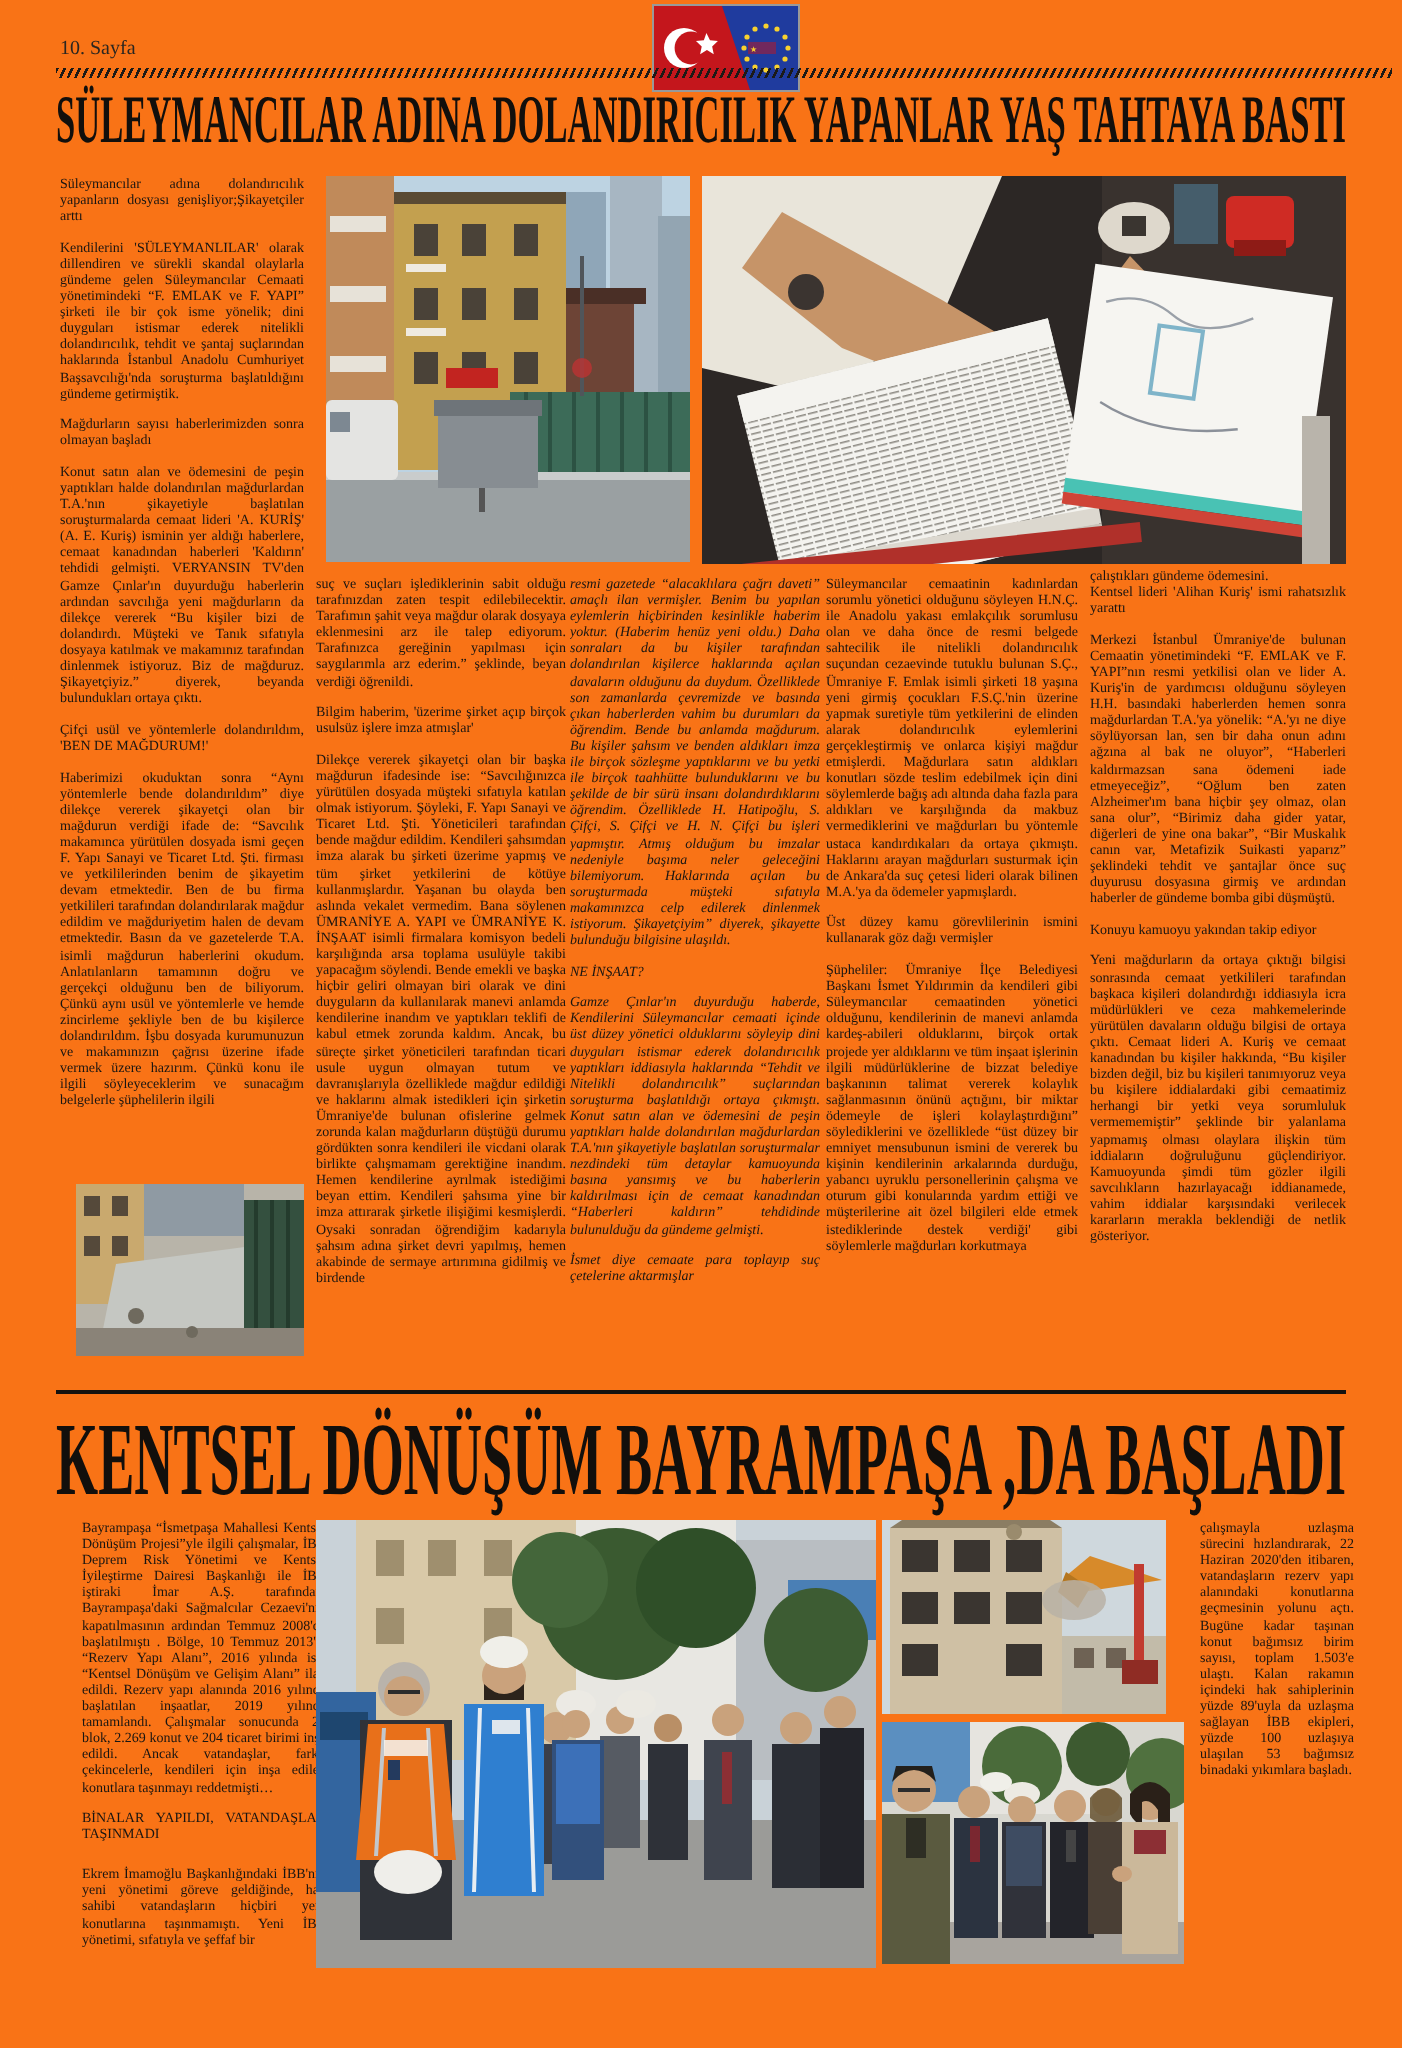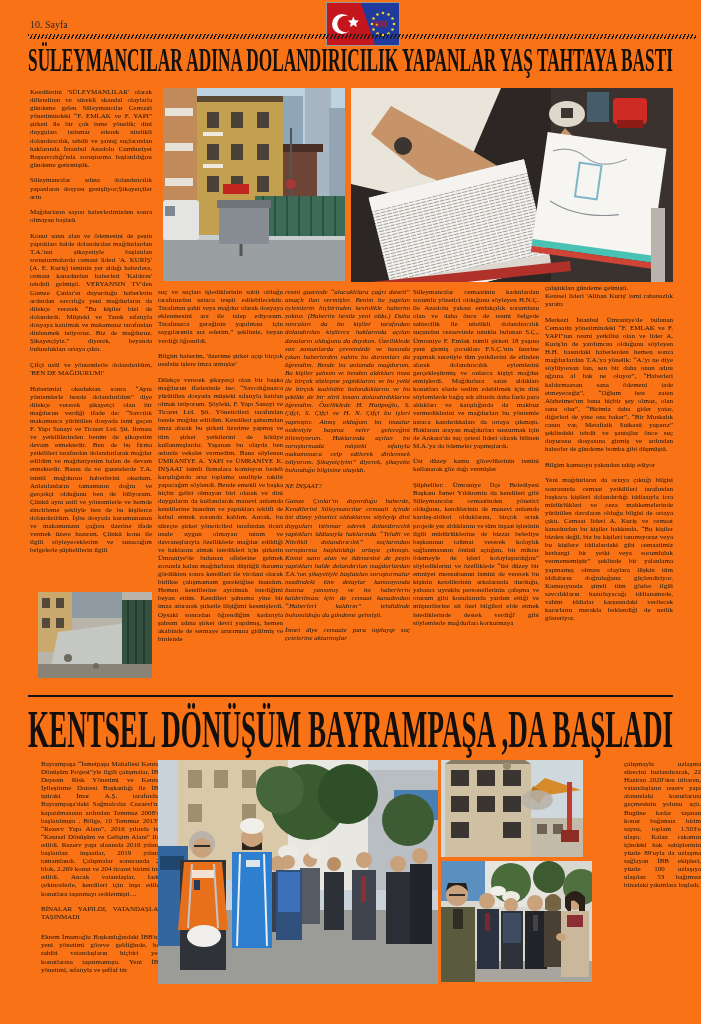--- a/index.html
+++ b/index.html
@@ -143,22 +143,22 @@
       <rect x="262" y="10" width="34" height="26" rx="4" fill="#cf2b24"></rect>
         <rect x="266" y="32" width="26" height="8" fill="#8e1b16"></rect>
       <ellipse cx="216" cy="26" rx="18" ry="13" fill="#ded8cc"></ellipse>
         <rect x="210" y="20" width="12" height="10" fill="#3a3530"></rect>
       <rect x="300" y="120" width="14" height="74" fill="#b9b4ab"></rect>
       <rect x="236" y="4" width="22" height="30" fill="#4a6f86" opacity="0.7"></rect>
     </svg>
   </div>
 
   <div class="col" style="left:30px;top:88px;width:122px;height:498px;">
+    <p>Süleymancılar adına dolandırıcılık yapanların dosyası genişliyor;Şikayetçiler arttı</p>
     <p>Kendilerini 'SÜLEYMANLILAR' olarak dillendiren ve sürekli skandal olaylarla gündeme gelen Süleymancılar Cemaati yönetimindeki “F. EMLAK ve F. YAPI” şirketi ile bir çok isme yönelik; dini duyguları istismar ederek nitelikli dolandırıcılık, tehdit ve şantaj suçlarından haklarında İstanbul Anadolu Cumhuriyet Başsavcılığı'nda soruşturma başlatıldığını gündeme getirmiştik.</p>
-    <p>Süleymancılar adına dolandırıcılık yapanların dosyası genişliyor;Şikayetçiler arttı</p>
     <p>Mağdurların sayısı haberlerimizden sonra olmayan başladı</p>
     <p>Konut satın alan ve ödemesini de peşin yaptıkları halde dolandırılan mağdurlardan T.A.'nın şikayetiyle başlatılan soruşturmalarda cemaat lideri 'A. KURİŞ' (A. E. Kuriş) isminin yer aldığı haberlere, cemaat kanadından haberleri 'Kaldırın' tehdidi gelmişti. VERYANSIN TV'den Gamze Çınlar'ın duyurduğu haberlerin ardından savcılığa yeni mağdurların da dilekçe vererek “Bu kişiler bizi de dolandırdı. Müşteki ve Tanık sıfatıyla dosyaya katılmak ve makamınız tarafından dinlenmek istiyoruz. Biz de mağduruz. Şikayetçiyiz.” diyerek, beyanda bulundukları ortaya çıktı.</p>
     <p>Çifçi usül ve yöntemlerle dolandırıldım, 'BEN DE MAĞDURUM!'</p>
     <p>Haberimizi okuduktan sonra “Aynı yöntemlerle bende dolandırıldım” diye dilekçe vererek şikayetçi olan bir mağdurun verdiği ifade de: “Savcılık makamınca yürütülen dosyada ismi geçen F. Yapı Sanayi ve Ticaret Ltd. Şti. firması ve yetkililerinden benim de şikayetim devam etmektedir. Ben de bu firma yetkilileri tarafından dolandırılarak mağdur edildim ve mağduriyetim halen de devam etmektedir. Basın da ve gazetelerde T.A. isimli mağdurun haberlerini okudum. Anlatılanların tamamının doğru ve gerçekçi olduğunu ben de biliyorum. Çünkü aynı usül ve yöntemlerle ve hemde zincirleme şekliyle ben de bu kişilerce dolandırıldım. İşbu dosyada kurumunuzun ve makamınızın çağrısı üzerine ifade vermek üzere hazırım. Çünkü konu ile ilgili söyleyeceklerim ve sunacağım belgelerle şüphelilerin ilgili</p>
   </div>
 
   <div class="photo" style="left:38px;top:592px;width:114px;height:86px;">
     <svg width="114" height="86" viewBox="0 0 114 86">
       <rect width="114" height="86" fill="#b8b4a9"></rect>
       <rect x="0" y="0" width="34" height="60" fill="#c9a96e"></rect>
@@ -176,43 +176,43 @@
           <line x1="98" y1="8" x2="98" y2="78"></line>
           <line x1="106" y1="8" x2="106" y2="78"></line>
         </g>
       <rect x="0" y="72" width="114" height="14" fill="#8a8378"></rect>
       <circle cx="30" cy="66" r="4" fill="#6f6a5e"></circle>
         <circle cx="58" cy="74" r="3" fill="#6f6a5e"></circle>
     </svg>
   </div>
 
   <div class="col" style="left:158px;top:288px;width:125px;height:368px;">
-    <p>suç ve suçları işlediklerinin sabit olduğu tarafınızdan ustaca tespit edilebilecektir. Tarafımın şahit veya mağdur olarak dosyaya eklenmesini arz ile talep ediyorum. Tarafınızca gereğinin yapılması için saygılarımla arz ederim.” şeklinde, beyan verdiği öğrenildi.</p>
+    <p>suç ve suçları işlediklerinin sabit olduğu tarafınızdan zaten tespit edilebilecektir. Tarafımın şahit veya mağdur olarak dosyaya eklenmesini arz ile talep ediyorum. Tarafınızca gereğinin yapılması için saygılarımla arz ederim.” şeklinde, beyan verdiği öğrenildi.</p>
     <p>Bilgim haberim, 'üzerime şirket açıp birçok usulsüz işlere imza atmışlar'</p>
     <p>Dilekçe vererek şikayetçi olan bir başka mağdurun ifadesinde ise: “Savcılığınızca yürütülen dosyada müşteki sıfatıyla katılan olmak istiyorum. Şöyleki, F. Yapı Sanayi ve Ticaret Ltd. Şti. Yöneticileri tarafından bende mağdur edildim. Kendileri şahsımdan imza alarak bu şirketi üzerime yapmış ve tüm şirket yetkilerini de kötüye kullanmışlardır. Yaşanan bu olayda ben aslında vekalet vermedim. Bana söylenen ÜMRANİYE A. YAPI ve ÜMRANİYE K. İNŞAAT isimli firmalara komisyon bedeli karşılığında arsa toplama usulüyle takibi yapacağım söylendi. Bende emekli ve başka hiçbir geliri olmayan biri olarak ve dini duyguların da kullanılarak manevi anlamda kendilerine inandım ve yaptıkları teklifi de kabul etmek zorunda kaldım. Ancak, bu süreçte şirket yöneticileri tarafından ticari usule uygun olmayan tutum ve davranışlarıyla özelliklede mağdur edildiği ve haklarını almak istedikleri için şirketin Ümraniye'de bulunan ofislerine gelmek zorunda kalan mağdurların düştüğü durumu gördükten sonra kendileri ile vicdani olarak birlikte çalışmamam gerektiğine inandım. Hemen kendilerine ayrılmak istediğimi beyan ettim. Kendileri şahsıma yine bir imza attırarak şirketle ilişiğimi kesmişlerdi. Oysaki sonradan öğrendiğim kadarıyla şahsım adına şirket devri yapılmış, hemen akabinde de sermaye artırımına gidilmiş ve birdende</p>
   </div>
 
   <div class="col" style="left:285px;top:288px;width:125px;height:398px;font-style:italic;">
     <p>resmi gazetede “alacaklılara çağrı daveti” amaçlı ilan vermişler. Benim bu yapılan eylemlerin hiçbirinden kesinlikle haberim yoktur. (Haberim henüz yeni oldu.) Daha sonraları da bu kişiler tarafından dolandırılan kişilerce haklarında açılan davaların olduğunu da duydum. Özelliklede son zamanlarda çevremizde ve basında çıkan haberlerden vahim bu durumları da öğrendim. Bende bu anlamda mağdurum. Bu kişiler şahsım ve benden aldıkları imza ile birçok sözleşme yaptıklarını ve bu yetki ile birçok taahhütte bulunduklarını ve bu şekilde de bir sürü insanı dolandırdıklarını öğrendim. Özelliklede H. Hatipoğlu, S. Çifçi, S. Çifçi ve H. N. Çifçi bu işleri yapmıştır. Atmış olduğum bu imzalar nedeniyle başıma neler geleceğini bilemiyorum. Haklarında açılan bu soruşturmada müşteki sıfatıyla makamınızca celp edilerek dinlenmek istiyorum. Şikayetçiyim” diyerek, şikayette bulunduğu bilgisine ulaşıldı.</p>
     <p>NE İNŞAAT?</p>
     <p>Gamze Çınlar'ın duyurduğu haberde, Kendilerini Süleymancılar cemaati içinde üst düzey yönetici olduklarını söyleyip dini duyguları istismar ederek dolandırıcılık yaptıkları iddiasıyla haklarında “Tehdit ve Nitelikli dolandırıcılık” suçlarından soruşturma başlatıldığı ortaya çıkmıştı. Konut satın alan ve ödemesini de peşin yaptıkları halde dolandırılan mağdurlardan T.A.'nın şikayetiyle başlatılan soruşturmalar nezdindeki tüm detaylar kamuoyunda basına yansımış ve bu haberlerin kaldırılması için de cemaat kanadından “Haberleri kaldırın” tehdidinde bulunulduğu da gündeme gelmişti.</p>
     <p>İsmet diye cemaate para toplayıp suç çetelerine aktarmışlar</p>
   </div>
 
   <div class="col" style="left:413px;top:288px;width:126px;height:398px;">
     <p>Süleymancılar cemaatinin kadınlardan sorumlu yönetici olduğunu söyleyen H.N.Ç. ile Anadolu yakası emlakçılık sorumlusu olan ve daha önce de resmi belgede sahtecilik ile nitelikli dolandırıcılık suçundan cezaevinde tutuklu bulunan S.Ç., Ümraniye F. Emlak isimli şirketi 18 yaşına yeni girmiş çocukları F.S.Ç.'nin üzerine yapmak suretiyle tüm yetkilerini de elinden alarak dolandırıcılık eylemlerini gerçekleştirmiş ve onlarca kişiyi mağdur etmişlerdi. Mağdurlara satın aldıkları konutları sözde teslim edebilmek için dini söylemlerde bağış adı altında daha fazla para aldıkları ve karşılığında da makbuz vermediklerini ve mağdurları bu yöntemle ustaca kandırdıkaları da ortaya çıkmıştı. Haklarını arayan mağdurları susturmak için de Ankara'da suç çetesi lideri olarak bilinen M.A.'ya da ödemeler yapmışlardı.</p>
     <p>Üst düzey kamu görevlilerinin ismini kullanarak göz dağı vermişler</p>
     <p>Şüpheliler: Ümraniye İlçe Belediyesi Başkanı İsmet Yıldırımin da kendileri gibi Süleymancılar cemaatinden yönetici olduğunu, kendilerinin de manevi anlamda kardeş-abileri olduklarını, birçok ortak projede yer aldıklarını ve tüm inşaat işlerinin ilgili müdürlüklerine de bizzat belediye başkanının talimat vererek kolaylık sağlanmasının önünü açtığını, bir miktar ödemeyle de işleri kolaylaştırdığını” söylediklerini ve özelliklede “üst düzey bir emniyet mensubunun ismini de vererek bu kişinin kendilerinin arkalarında durduğu, yabancı uyruklu personellerinin çalışma ve oturum gibi konularında yardım ettiği ve müşterilerine ait özel bilgileri elde etmek istediklerinde destek verdiği' gibi söylemlerle mağdurları korkutmaya</p>
   </div>
 
   <div class="col" style="left:545px;top:284px;width:128px;height:382px;">
-    <p style="margin-bottom:0">çalıştıkları gündeme gelmişti.</p>
+    <p style="margin-bottom:0">çalıştıkları gündeme ödemesini.</p>
     <p>Kentsel lideri 'Alihan Kuriş' ismi rahatsızlık yarattı</p>
     <p>Merkezi İstanbul Ümraniye'de bulunan Cemaatin yönetimindeki “F. EMLAK ve F. YAPI”nın resmi yetkilisi olan ve lider A. Kuriş'in de yardımcısı olduğunu söyleyen H.H. basındaki haberlerden hemen sonra mağdurlardan T.A.'ya yönelik: “A.'yı ne diye söylüyorsan lan, sen bir daha onun adını ağzına al bak ne oluyor”, “Haberleri kaldırmazsan sana ödemeni iade etmeyeceğiz”, “Oğlum ben zaten Alzheimer'ım bana hiçbir şey olmaz, olan sana olur”, “Birimiz daha gider yatar, diğerleri de yine ona bakar”, “Bir Muskalık canın var, Metafizik Suikasti yaparız” şeklindeki tehdit ve şantajlar önce suç duyurusu dosyasına girmiş ve ardından haberler de gündeme bomba gibi düşmüştü.</p>
-    <p>Bilgim kamuoyu yakından takip ediyor</p>
+    <p>Konuyu kamuoyu yakından takip ediyor</p>
     <p>Yeni mağdurların da ortaya çıktığı bilgisi sonrasında cemaat yetkilileri tarafından başkaca kişileri dolandırdığı iddiasıyla icra müdürlükleri ve ceza mahkemelerinde yürütülen davaların olduğu bilgisi de ortaya çıktı. Cemaat lideri A. Kuriş ve cemaat kanadından bu kişiler hakkında, “Bu kişiler bizden değil, biz bu kişileri tanımıyoruz veya bu kişilere iddialardaki gibi cemaatimiz herhangi bir yetki veya sorumluluk vermememiştir” şeklinde bir yalanlama yapmamış olması olaylara ilişkin tüm iddiaların doğruluğunu güçlendiriyor. Kamuoyunda şimdi tüm gözler ilgili savcılıkların hazırlayacağı iddianamede, vahim iddialar karşısındaki verilecek kararların merakla beklendiği de netlik gösteriyor.</p>
   </div>
 
   <div class="divider"></div>
 
   <svg class="headline2" width="645" height="57" viewBox="0 0 645 57">
     <text x="0" y="46" font-size="52" textLength="645" lengthAdjust="spacingAndGlyphs">KENTSEL DÖNÜŞÜM BAYRAMPAŞA ,DA BAŞLADI</text>
   </svg>
 
   <div class="col" style="left:41px;top:760px;width:122px;height:228px;">
@@ -364,17 +364,17 @@
         <circle cx="134" cy="40" r="9" fill="#caa27c"></circle>
           <path d="M124 36 q10 -12 20 0 l0 14 q-3 4 -6 4 l0 -10 q-4 -6 -8 -4 l0 12 q-4 -2 -6 -6 z" fill="#2a2018"></path>
         <rect x="120" y="50" width="28" height="66" fill="#cbb89a"></rect>
         <rect x="126" y="54" width="16" height="12" fill="#8c2f34"></rect>
         <ellipse cx="120" cy="76" rx="5" ry="4" fill="#caa27c"></ellipse>
       </g>
       <ellipse cx="57" cy="30" rx="8" ry="5" fill="#f0efe9"></ellipse>
     </svg>
   </div>
 
-  <div class="col" style="left:624px;top:760px;width:77px;height:232px;">
+  <div class="col" style="left:600px;top:760px;width:77px;height:232px;">
     <p>çalışmayla uzlaşma sürecini hızlandırarak, 22 Haziran 2020'den itibaren, vatandaşların rezerv yapı alanındaki konutlarına geçmesinin yolunu açtı. Bugüne kadar taşınan konut bağımsız birim sayısı, toplam 1.503'e ulaştı. Kalan rakamın içindeki hak sahiplerinin yüzde 89'uyla da uzlaşma sağlayan İBB ekipleri, yüzde 100 uzlaşıya ulaşılan 53 bağımsız binadaki yıkımlara başladı.</p>
   </div>
 
 </div>
 
 </body></html>

